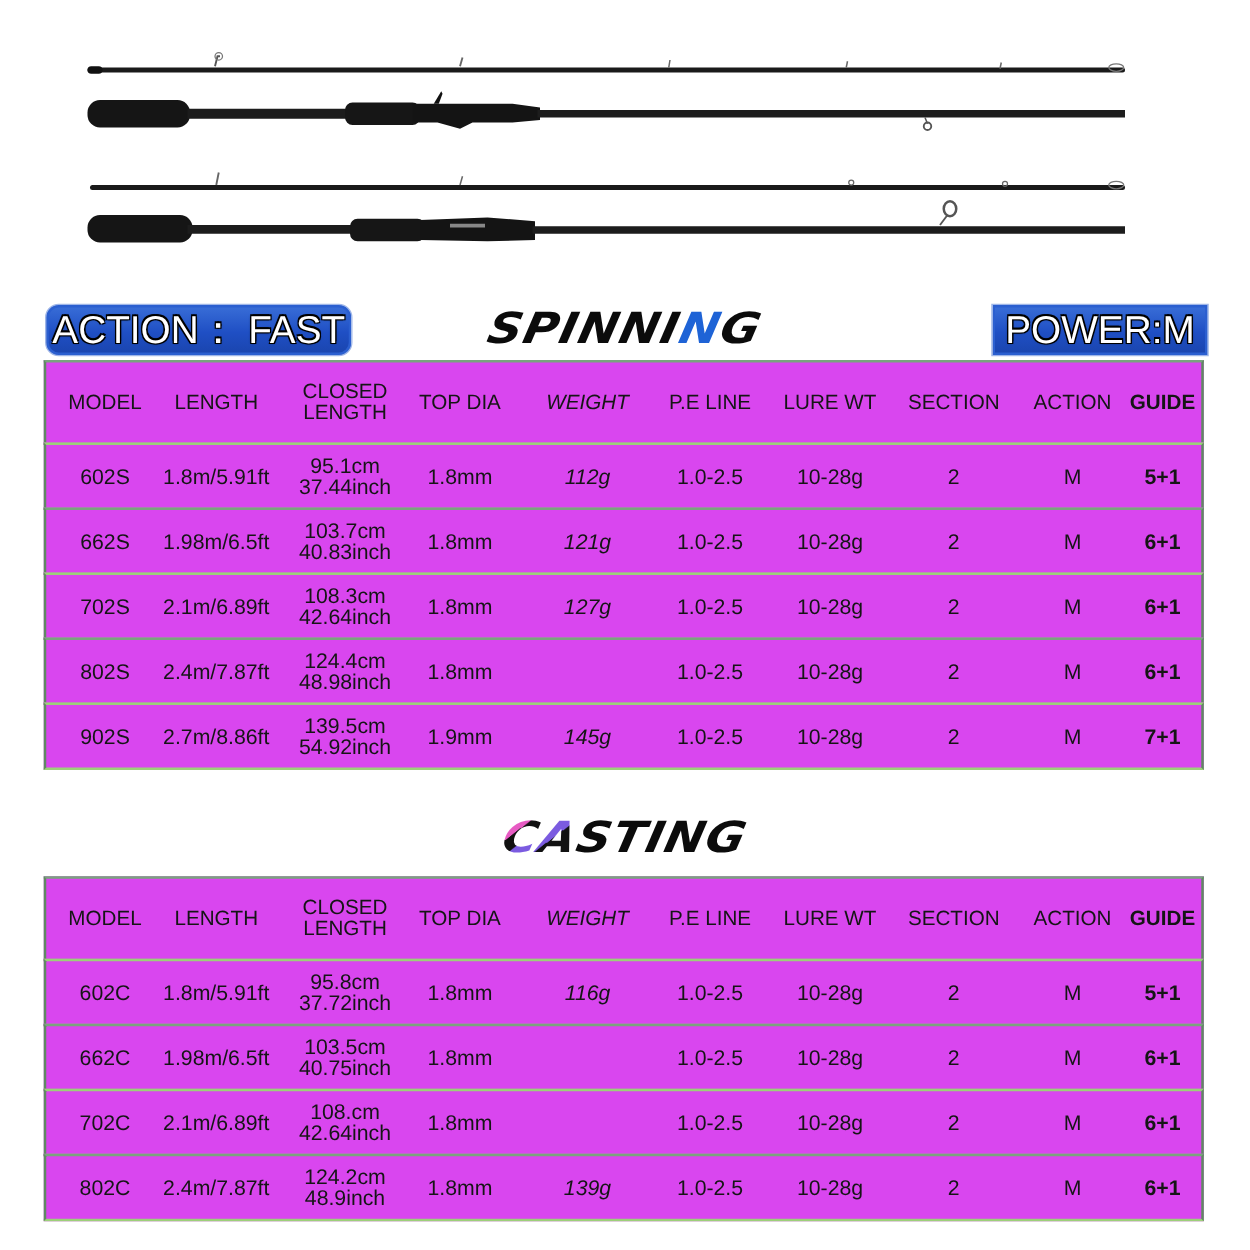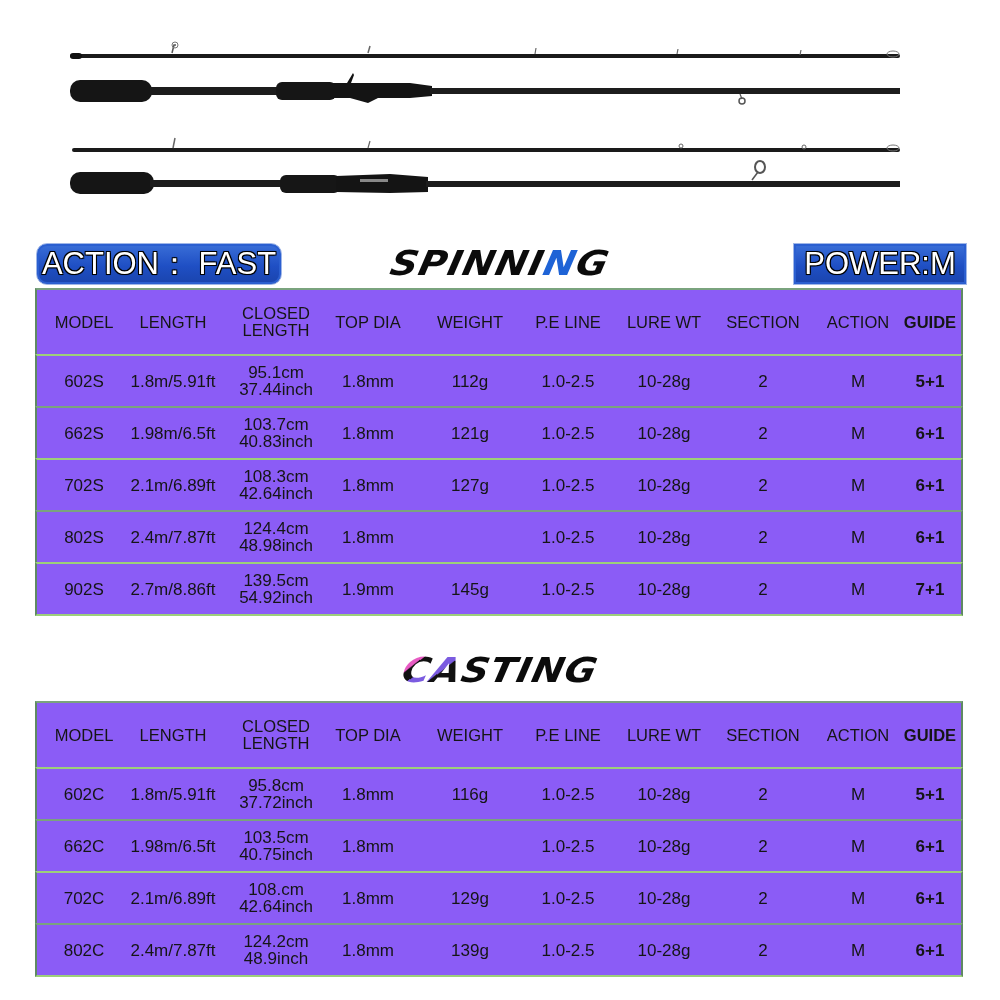--- a/index.html
+++ b/index.html
@@ -28,32 +28,32 @@
   .title-spinning { top: 238px; }
   .title-casting { top: 645px; }
   .title-spinning .accent { color: #1e63d6; }
   .title-casting .accent { background: linear-gradient(135deg, #e75bc3 0 25%, #111 25% 40%, #7b5be0 40% 60%, #111 60%);
                            -webkit-background-clip: text; background-clip: text; color: transparent; }
 
   
   .spec-table { position: absolute; left: 35px; width: 928px; }
   .spec-table .row { position: relative; height: 50px; border: 2px solid #9dcf7a;
                      border-left: 2px solid #5f8a62; border-right: 2px solid #5f8a62;
-                     margin-top: -2px; background: #8b5cf6; }
+                     margin-top: -2px; background: #d946ef; }
   .spec-table .row.header { height: 64px; }
   .spec-table .row:nth-child(odd) { border-top-color: #7aa37e; }
   .cell { position: absolute; top: 0; height: 100%; display: flex; align-items: center;
           justify-content: center; text-align: center; font-size: 17px; color: #151515; line-height: 17px; }
   .cell.two { flex-direction: column; font-size: 17px; line-height: 17px; }
   .header .cell { font-size: 16.5px; }
   .c0 { left: 8px;  width: 78px; }
   .c1 { left: 78px; width: 116px; }
   .c2 { left: 196px; width: 86px; }
   .c3 { left: 290px; width: 82px; }
-  .c4 { left: 392px; width: 82px; }
+  .c4 { left: 392px; width: 82px; font-style: italic; }
   .c5 { left: 490px; width: 82px; }
   .c6 { left: 580px; width: 94px; }
   .c7 { left: 680px; width: 92px; }
   .c8 { left: 784px; width: 74px; }
   .c9 { left: 862px; width: 62px; font-weight: bold; }
 
   .spinning-table { top: 290px; }
   .casting-table { top: 703px; }
 </style>
 </head>
@@ -263,21 +263,20 @@
     <div class="cell c9">6+1</div>
   </div>
   <div class="row">
     <div class="cell c0">702C</div>
     <div class="cell c1">2.1m/6.89ft</div>
     <div class="cell c2 two">
         <span>108.cm</span>
         <span>42.64inch</span>
       </div>
     <div class="cell c3">1.8mm</div>
-    <div class="cell c4">129g</div>
     <div class="cell c5">1.0-2.5</div>
     <div class="cell c6">10-28g</div>
     <div class="cell c7">2</div>
     <div class="cell c8">M</div>
     <div class="cell c9">6+1</div>
   </div>
   <div class="row">
     <div class="cell c0">802C</div>
     <div class="cell c1">2.4m/7.87ft</div>
     <div class="cell c2 two">

